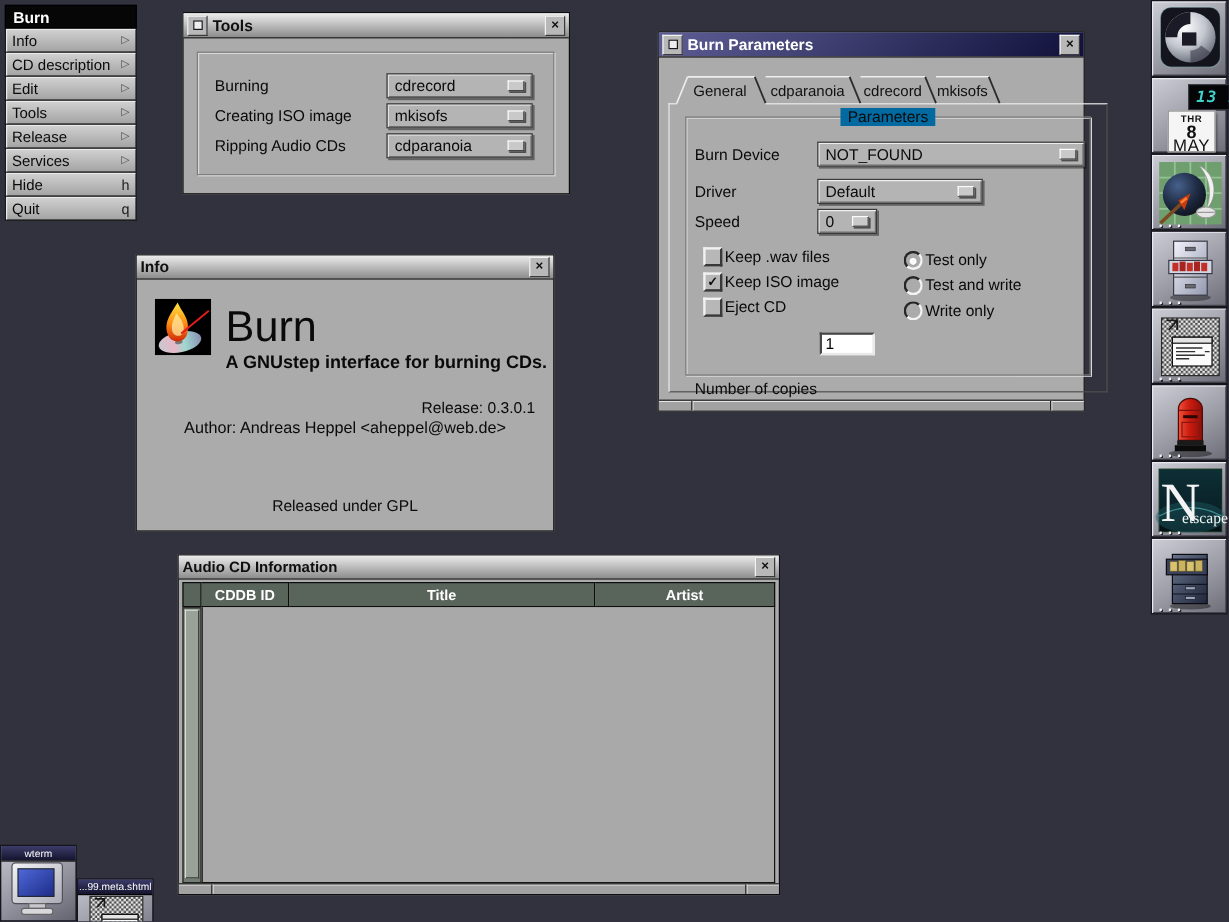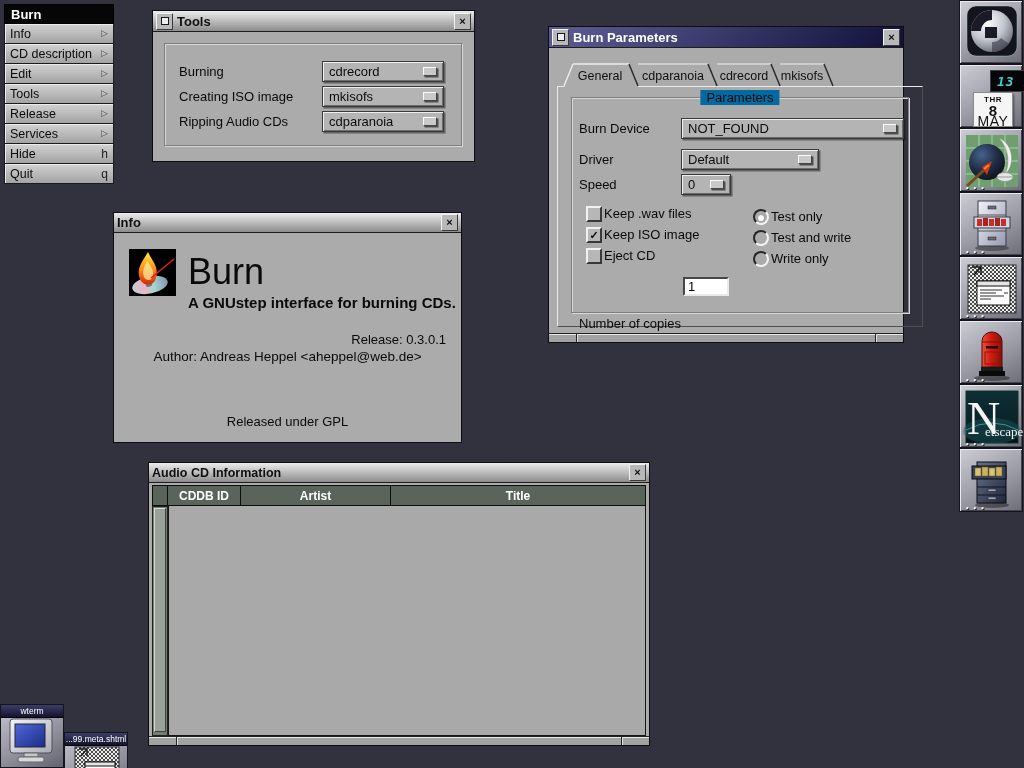--- a/index.html
+++ b/index.html
@@ -275,22 +275,22 @@
   <div class="win" style="left:148px;top:462px;width:502px;height:284px;">
     <div class="tbar" style="height:20px;">
       <span class="ttext" style="font-size:12.5px;">Audio CD Information</span>
       <span class="tbtn">
           <span>×</span>
         </span>
     </div>
     <div class="thead" style="left:3px;top:22px;right:3px;">
       <span class="th first" style="width:16px;"></span>
       <span class="th" style="width:73px;">CDDB ID</span>
+      <span class="th" style="flex:1;">Title</span>
       <span class="th" style="width:150px;">Artist</span>
-      <span class="th" style="flex:1;">Title</span>
     </div>
     <div class="vsb" style="left:3px;top:43px;width:16px;height:230px;">
       <span class="vknob" style="top:1px;height:222px;"></span>
     </div>
     <div class="tbody" style="left:19px;top:43px;right:3px;height:230px;"></div>
     <div class="rbar">
       <span class="notch" style="left:27px;"></span>
         <span class="notch" style="right:27px;"></span>
     </div>
   </div>

